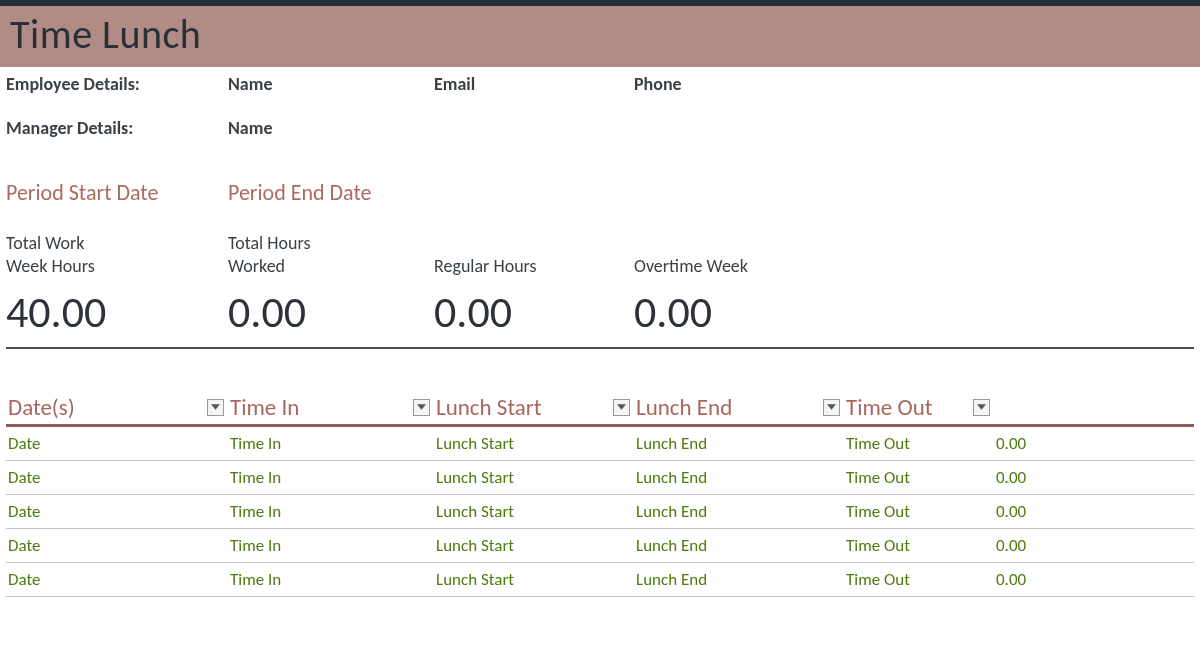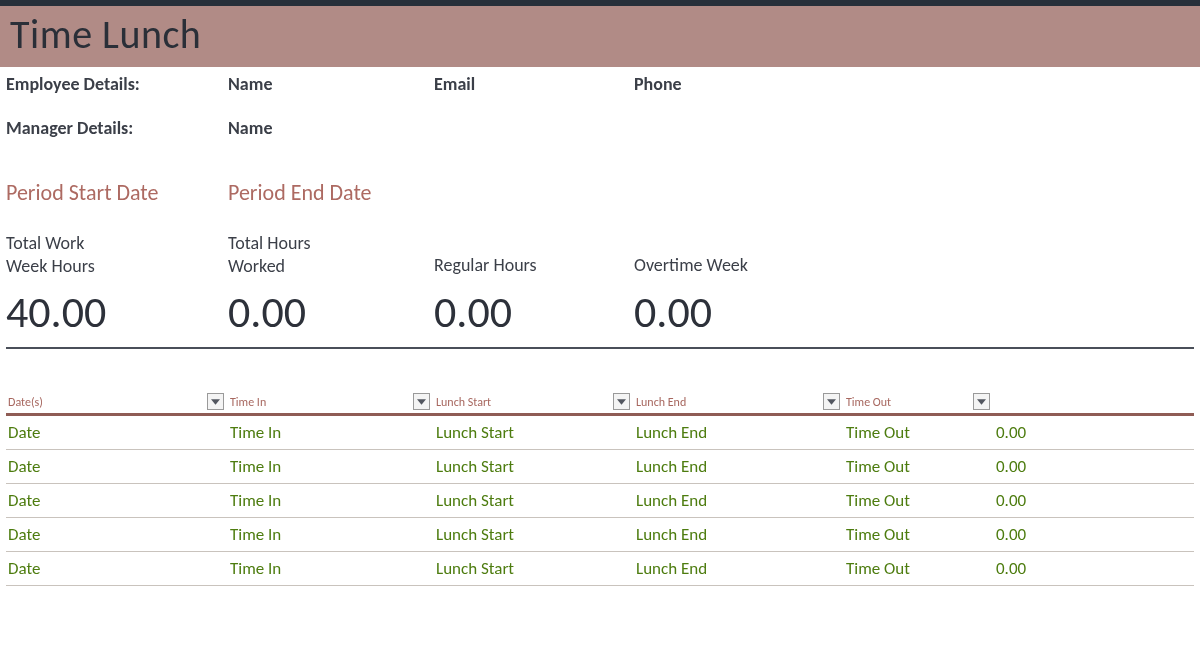--- a/index.html
+++ b/index.html
@@ -50,20 +50,21 @@
   }
   .period-row .p0 { width:222px; }
   .period-row .p1 { width:220px; }
 
   
   .summary {
     padding:0 0 0 6px;
   }
   .summary .labels, .summary .values {
     display:flex;
+    align-items:flex-end;
   }
   .summary .labels > div {
     font-size:18px;
     font-weight:500;
     color:#3b3f48;
     line-height:1.25;
     padding-bottom:8px;
   }
   .summary .values > div {
     font-size:44px;
@@ -81,21 +82,21 @@
   .tbl-wrap { padding:40px 6px 0 6px; }
   .tbl-head {
     display:flex;
     align-items:flex-end;
     border-bottom:3px solid #8f5c55;
   }
   .tbl-head .hcell {
     display:flex;
     align-items:center;
     justify-content:space-between;
-    font-size:12px;
+    font-size:23px;
     font-weight:500;
     color:#a7675f;
     padding:4px 4px 3px 2px;
   }
   .dropdown {
     width:17px; height:17px;
     border:1px solid #9a9a9a;
     background:#f4f4f4;
     display:flex;
     align-items:center;

